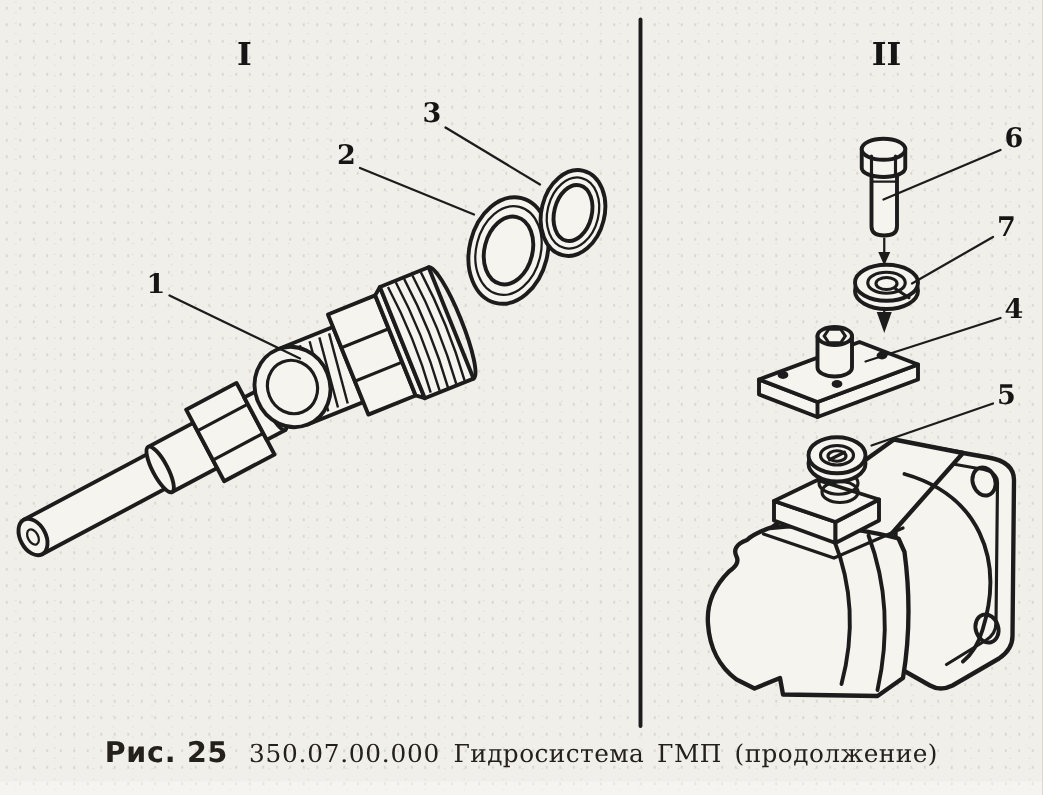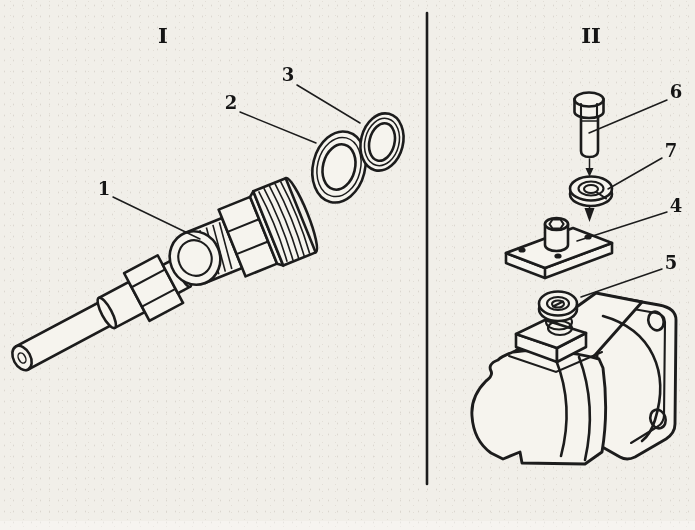--- a/index.html
+++ b/index.html
@@ -190,14 +190,17 @@
       <text class="callout" x="676" y="212" text-anchor="middle">4</text>
       <text class="callout" x="671" y="269" text-anchor="middle">5</text>
       <text class="callout" x="676" y="98" text-anchor="middle">6</text>
       <text class="callout" x="671" y="157" text-anchor="middle">7</text>
     </g>
 
     <text class="seclabel" x="163" y="43" text-anchor="middle">I</text>
     <text class="seclabel" x="591" y="43" text-anchor="middle">II</text>
   </svg>
 
+  <div class="caption">
+    <span class="fig">Рис. 25</span><span class="num">350.07.00.000</span><span class="ttl">Гидросистема ГМП (продолжение)</span>
+  </div>
   <div class="bottomband"></div>
 </div>
 
 </body></html>

